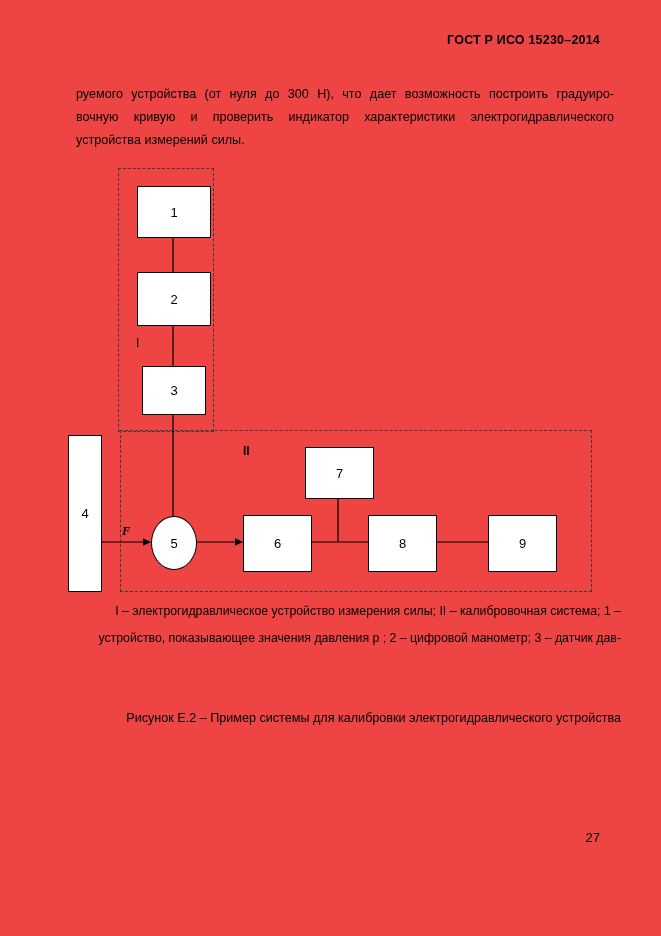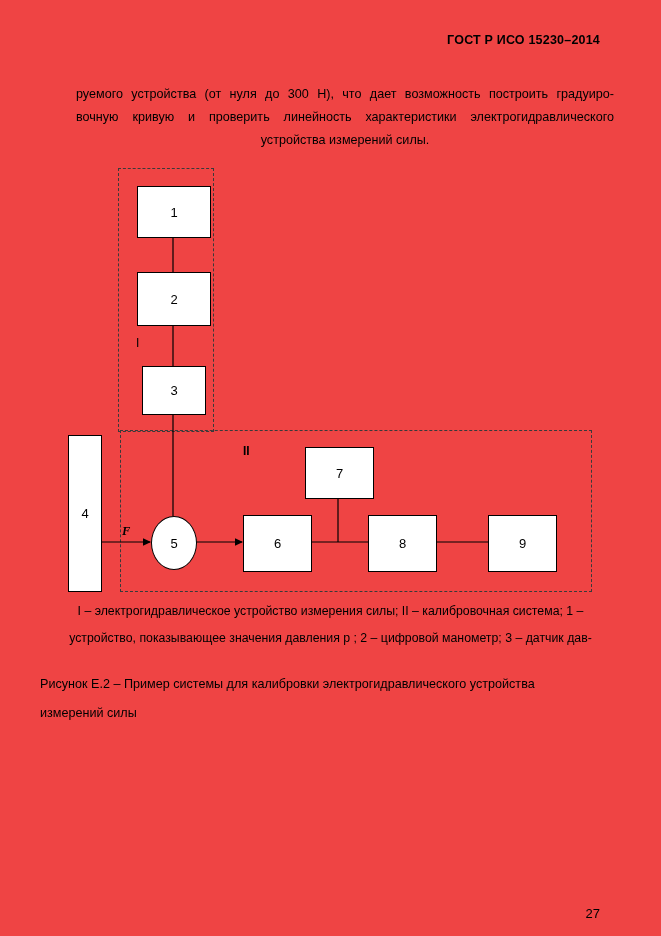--- a/index.html
+++ b/index.html
@@ -23,21 +23,21 @@
   }
   .body-text {
     position: absolute;
     left: 76px;
     top: 83px;
     width: 538px;
     font-size: 12.6px;
     line-height: 23px;
   }
   .body-text .jline { text-align: justify; text-align-last: justify; }
-  .body-text .lline { text-align: center; }
+  .body-text .lline { text-align: left; }
 
   .diagram {
     position: absolute;
     left: 0;
     top: 165px;
     width: 661px;
     height: 445px;
   }
   .dashed-region {
     position: absolute;
@@ -68,50 +68,50 @@
     font-style: italic;
     font-weight: bold;
     font-size: 12.5px;
   }
 
   .legend {
     position: absolute;
     left: 40px;
     top: 598px;
     width: 581px;
-    text-align: center;
+    text-align: right;
     font-size: 12.3px;
     line-height: 26.5px;
   }
   .figure-caption {
     position: absolute;
     left: 40px;
-    top: 670px;
+    top: 704px;
     width: 581px;
-    text-align: left;
+    text-align: right;
     font-size: 12.6px;
     line-height: 29px;
   }
   .page-number {
     position: absolute;
     right: 61px;
-    top: 906px;
+    top: 830px;
     font-size: 13px;
   }
 </style>
 </head>
 <body>
 
 <div class="page">
 
   <div class="header-title">ГОСТ Р ИСО 15230–2014</div>
 
   <div class="body-text">
     <div class="jline">руемого устройства (от нуля до 300 Н), что дает возможность построить градуиро-</div>
-    <div class="jline">вочную кривую и проверить линейность характеристики электрогидравлического</div>
+    <div class="jline">вочную кривую и проверить индикатор характеристики электрогидравлического</div>
     <div class="lline">устройства измерений силы.</div>
   </div>
 
   <div class="diagram">
 
     <div class="dashed-region" style="left:118px; top:3px; width:94px; height:262px;"></div>
     <div class="dashed-region" style="left:120px; top:265px; width:470px; height:160px;"></div>
 
     <svg class="connector-layer" viewBox="0 0 661 445">
       <line x1="173" y1="71" x2="173" y2="107" stroke="#000" stroke-width="1.2"></line>
@@ -141,18 +141,17 @@
     <div class="node-box" style="left:488px; top:350px; width:67px; height:55px;">9</div>
   </div>
 
   <div class="legend">
     <div>I – электрогидравлическое устройство измерения силы;  II – калибровочная система; 1 –</div>
     <div>устройство, показывающее значения давления p ; 2 – цифровой манометр; 3 – датчик дав-</div>
   </div>
 
   <div class="figure-caption">
     <div>Рисунок Е.2 – Пример системы для калибровки электрогидравлического устройства</div>
-    <div>измерений силы</div>
   </div>
 
   <div class="page-number">27</div>
 
 </div>
 
 </body></html>

